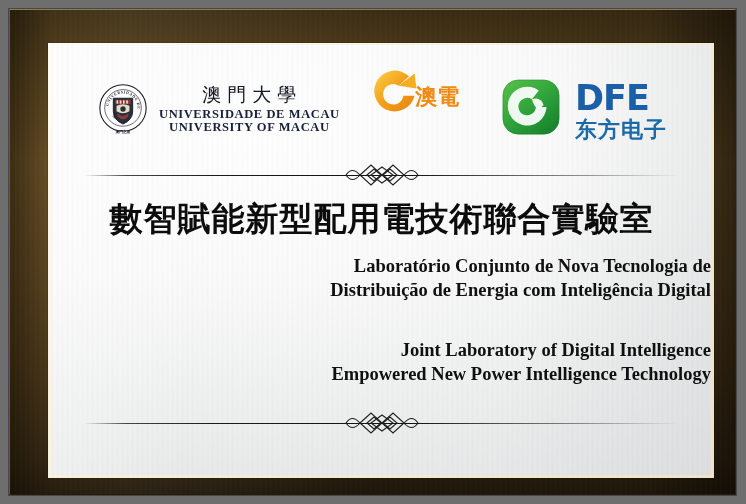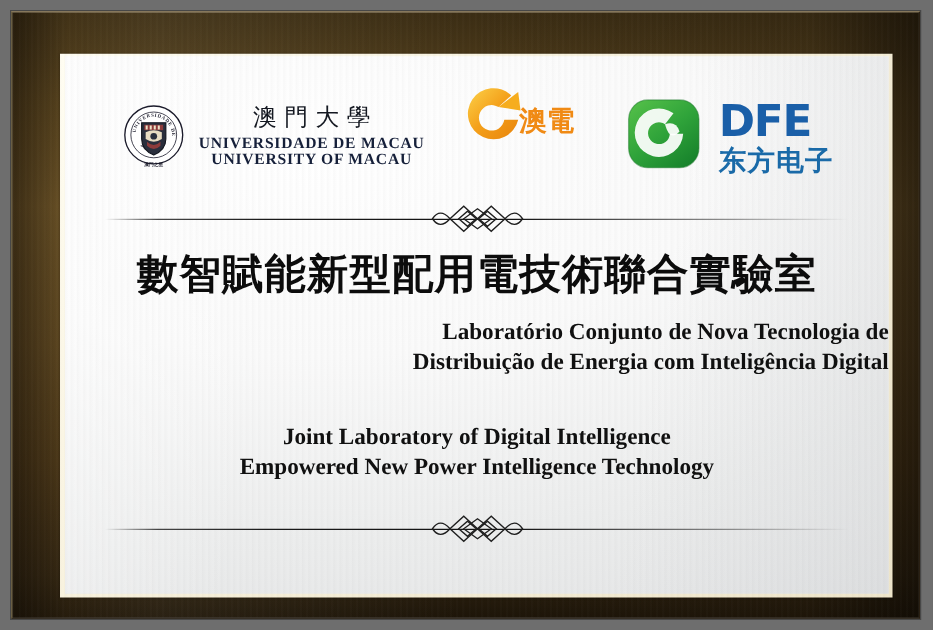--- a/index.html
+++ b/index.html
@@ -257,21 +257,21 @@
     font-weight: 700;
     font-size: 18.5px;
     line-height: 1.30;
     color: #101010;
   }
 
   .title-en {
     position: absolute;
     left: 0; right: 0;
     top: 293px;
-    text-align: center;
+    text-align: right;
     font-family: "Liberation Serif", serif;
     font-weight: 700;
     font-size: 18.5px;
     line-height: 1.30;
     color: #101010;
   }
 </style>
 </head>
 <body>
 

